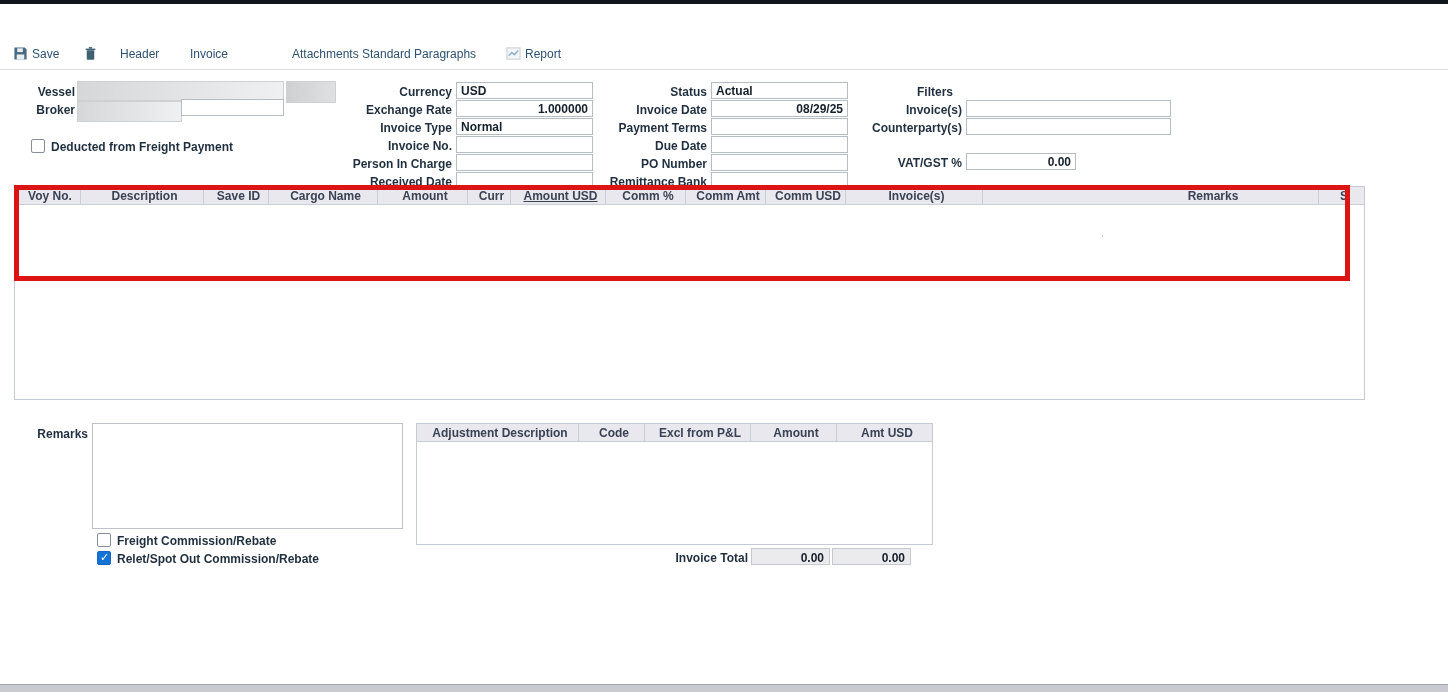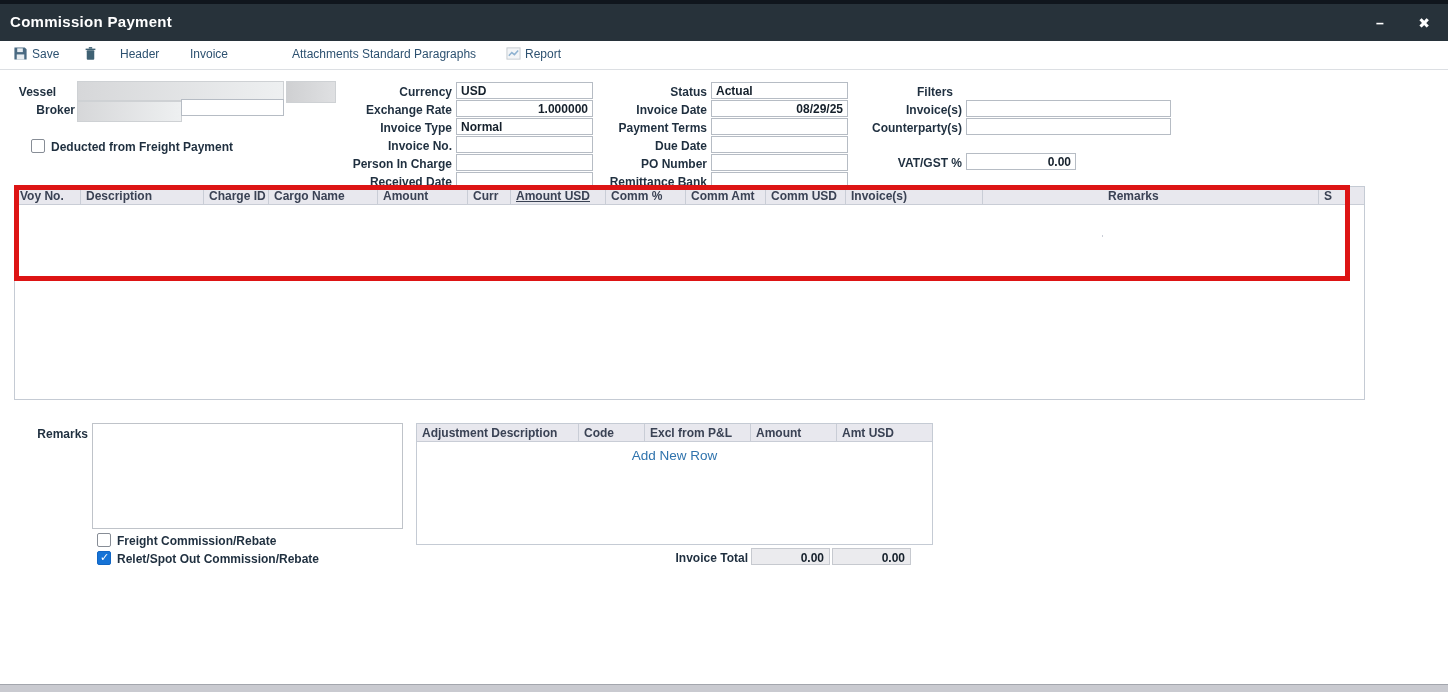--- a/index.html
+++ b/index.html
@@ -20,44 +20,39 @@
   .fld { position: absolute; height: 17px; border: 1px solid #b6bcc4; background: #fff; font-size: 12px;
          font-weight: bold; color: #15202b; padding: 2px 4px; line-height: 12px; overflow: hidden; white-space: nowrap; }
   .fld.right { text-align: right; padding-left: 32px; }
   .redact { position: absolute; background: linear-gradient(90deg,#d6d7d9,#eef0f1); border: 1px solid #ced1d4; }
   .redact.dark { background: linear-gradient(90deg,#cfd0d2,#dfe0e2); }
   .cb { position: absolute; width: 14px; height: 14px; border: 1px solid #878d96; background: #fff; border-radius: 2px; cursor: pointer; }
   .cb.checked { background: #1673d6; border-color: #1166c4; }
   .cb.checked::after { content: "\2713"; position: absolute; left: 2px; top: -1px; color: #fff; font-size: 11px; font-weight: bold; }
   .cblbl { position: absolute; font-size: 12px; font-weight: bold; color: #1f2f3f; white-space: nowrap; }
   .grid { position: absolute; left: 14px; top: 186px; width: 1351px; height: 214px; border: 1px solid #c5cbd4; background: #fff; }
-  .grid-header { display: flex; height: 18px; background: #e8e8ee; border-bottom: 1px solid #c9cdd6; }
+  .grid-header { display: flex; height: 18px; background: #e8e8ee; border-bottom: 1px solid #c9cdd6; text-align: center; }
   .gh { border-right: 1px solid #c9cdd6; font-size: 12px; font-weight: bold; color: #3a4254;
         padding: 2px 0 0 5px; overflow: hidden; white-space: nowrap; flex-shrink: 0; }
   .gh:last-child { border-right: none; flex: 1; }
   .redbox { position: absolute; left: 14px; top: 185px; width: 1336px; height: 96px; border: 5px solid #dd1414; z-index: 20; pointer-events: none; }
   .remarks-box { position: absolute; left: 92px; top: 423px; width: 311px; height: 106px; border: 1px solid #bfc3c9; background: #fff;
                  font-size: 12px; color: #15202b; padding: 3px; resize: none; }
   .adj { position: absolute; left: 416px; top: 423px; width: 517px; height: 122px; border: 1px solid #c5cbd4; background: #fff; }
   .addrow { position: absolute; left: 0; right: 0; top: 24px; text-align: center; font-size: 13.5px; color: #2f73ad; cursor: pointer; }
   .totbox { position: absolute; height: 17px; background: #ebebee; border: 1px solid #c6c9cf; font-size: 12px;
             font-weight: bold; color: #15202b; text-align: right; padding: 2px 5px; }
   .bottombar { position: absolute; left: 0; top: 684px; width: 100%; height: 8px; background: #c9cad0; border-top: 1px solid #a3a6ad; }
 </style>
 </head>
 <body>
 
 <div class="window">
 
   <div class="topstrip"></div>
-  <div class="titlebar">
-    <div class="title">Commission Payment</div>
-    <div class="winbtn" style="left:1368px;">–</div>
-    <div class="winbtn" style="left:1412px;">✖</div>
-  </div>
 
   <div>
     <svg class="ticon" style="left:13px;" viewBox="0 0 16 16">
       <path d="M1.5 1.5h11l2 2v11h-13z" fill="#4a6a82"></path>
       <rect x="4.5" y="2.5" width="6" height="4" fill="#e9eef2"></rect>
       <rect x="4" y="9" width="8" height="5.5" fill="#e9eef2"></rect>
     </svg>
     <span class="tbtn" style="left:32px;">Save</span>
     <svg class="ticon" style="left:83px;" viewBox="0 0 16 16">
       <rect x="4" y="4.6" width="8" height="10" rx="1" fill="#3f6173"></rect>
@@ -69,21 +64,21 @@
     <span class="tbtn" style="left:261px;margin-left:31px;">Attachments</span>
     <span class="tbtn" style="left:362px;">Standard Paragraphs</span>
     <svg class="ticon" style="left:506px;" viewBox="0 0 16 16">
       <rect x="1" y="2" width="14" height="12" fill="#f3f5f7" stroke="#c3c9cf" stroke-width="1"></rect>
       <polyline points="3,10.5 6.2,7 9,9.2 13,4.8" stroke="#8fb2d1" stroke-width="1.6" fill="none"></polyline>
     </svg>
     <span class="tbtn" style="left:525px;">Report</span>
   </div>
   <div class="toolbar-sep"></div>
 
-  <div class="lbl" style="left:0; width:75px; top:85px;text-align:center;">Vessel</div>
+  <div class="lbl" style="left:0; width:75px; top:85px;">Vessel</div>
   <div class="lbl" style="left:0; width:75px; top:103px;">Broker</div>
   <div class="redact" style="left:77px; top:81px; width:207px; height:20px;"></div>
   <div class="redact dark" style="left:286px; top:81px; width:50px; height:22px;"></div>
   <div class="redact" style="left:77px; top:101px; width:105px; height:21px;"></div>
   <div class="fld" style="left:181px; top:99px; width:103px;"></div>
 
   <span class="cb" style="left:31px; top:139px;"></span>
   <div class="cblbl" style="left:51px; top:140px;">Deducted from Freight Payment</div>
 
   <div class="lbl" style="left:330px; width:122px; top:85px;">Currency</div>
@@ -117,21 +112,21 @@
   <div class="fld" style="left:966px; top:100px; width:205px;"></div>
   <div class="lbl" style="left:830px; width:132px; top:121px;">Counterparty(s)</div>
   <div class="fld" style="left:966px; top:118px; width:205px;"></div>
   <div class="lbl" style="left:830px; width:132px; top:156px;">VAT/GST %</div>
   <div class="fld right" style="left:966px; top:153px; width:110px;">0.00</div>
 
   <div class="grid">
     <div class="grid-header">
       <div class="gh" style="width:66px;">Voy No.</div>
       <div class="gh" style="width:123px;">Description</div>
-      <div class="gh" style="width:65px;">Charge ID</div>
+      <div class="gh" style="width:65px;">Save ID</div>
       <div class="gh" style="width:109px;">Cargo Name</div>
       <div class="gh" style="width:90px;">Amount</div>
       <div class="gh" style="width:43px;">Curr</div>
       <div class="gh" style="width:95px;text-decoration:underline;">Amount USD</div>
       <div class="gh" style="width:80px;">Comm %</div>
       <div class="gh" style="width:80px;">Comm Amt</div>
       <div class="gh" style="width:80px;">Comm USD</div>
       <div class="gh" style="width:137px;">Invoice(s)</div>
       <div class="gh" style="width:120px;margin-top:48px;">Counterparty</div>
       <div class="gh" style="width:216px;">Remarks</div>
@@ -151,21 +146,20 @@
   <div class="cblbl" style="left:117px; top:552px;">Relet/Spot Out Commission/Rebate</div>
 
   <div class="adj">
     <div class="grid-header">
       <div class="gh" style="width:162px;">Adjustment Description</div>
       <div class="gh" style="width:66px;">Code</div>
       <div class="gh" style="width:106px;">Excl from P&amp;L</div>
       <div class="gh" style="width:86px;">Amount</div>
       <div class="gh">Amt USD</div>
     </div>
-    <div class="addrow">Add New Row</div>
   </div>
 
   <div class="lbl" style="left:600px; width:148px; top:551px;">Invoice Total</div>
   <div class="totbox" style="left:751px; top:548px; width:79px;">0.00</div>
   <div class="totbox" style="left:832px; top:548px; width:79px;">0.00</div>
 
   <div class="bottombar"></div>
 </div>
 
 </body></html>

